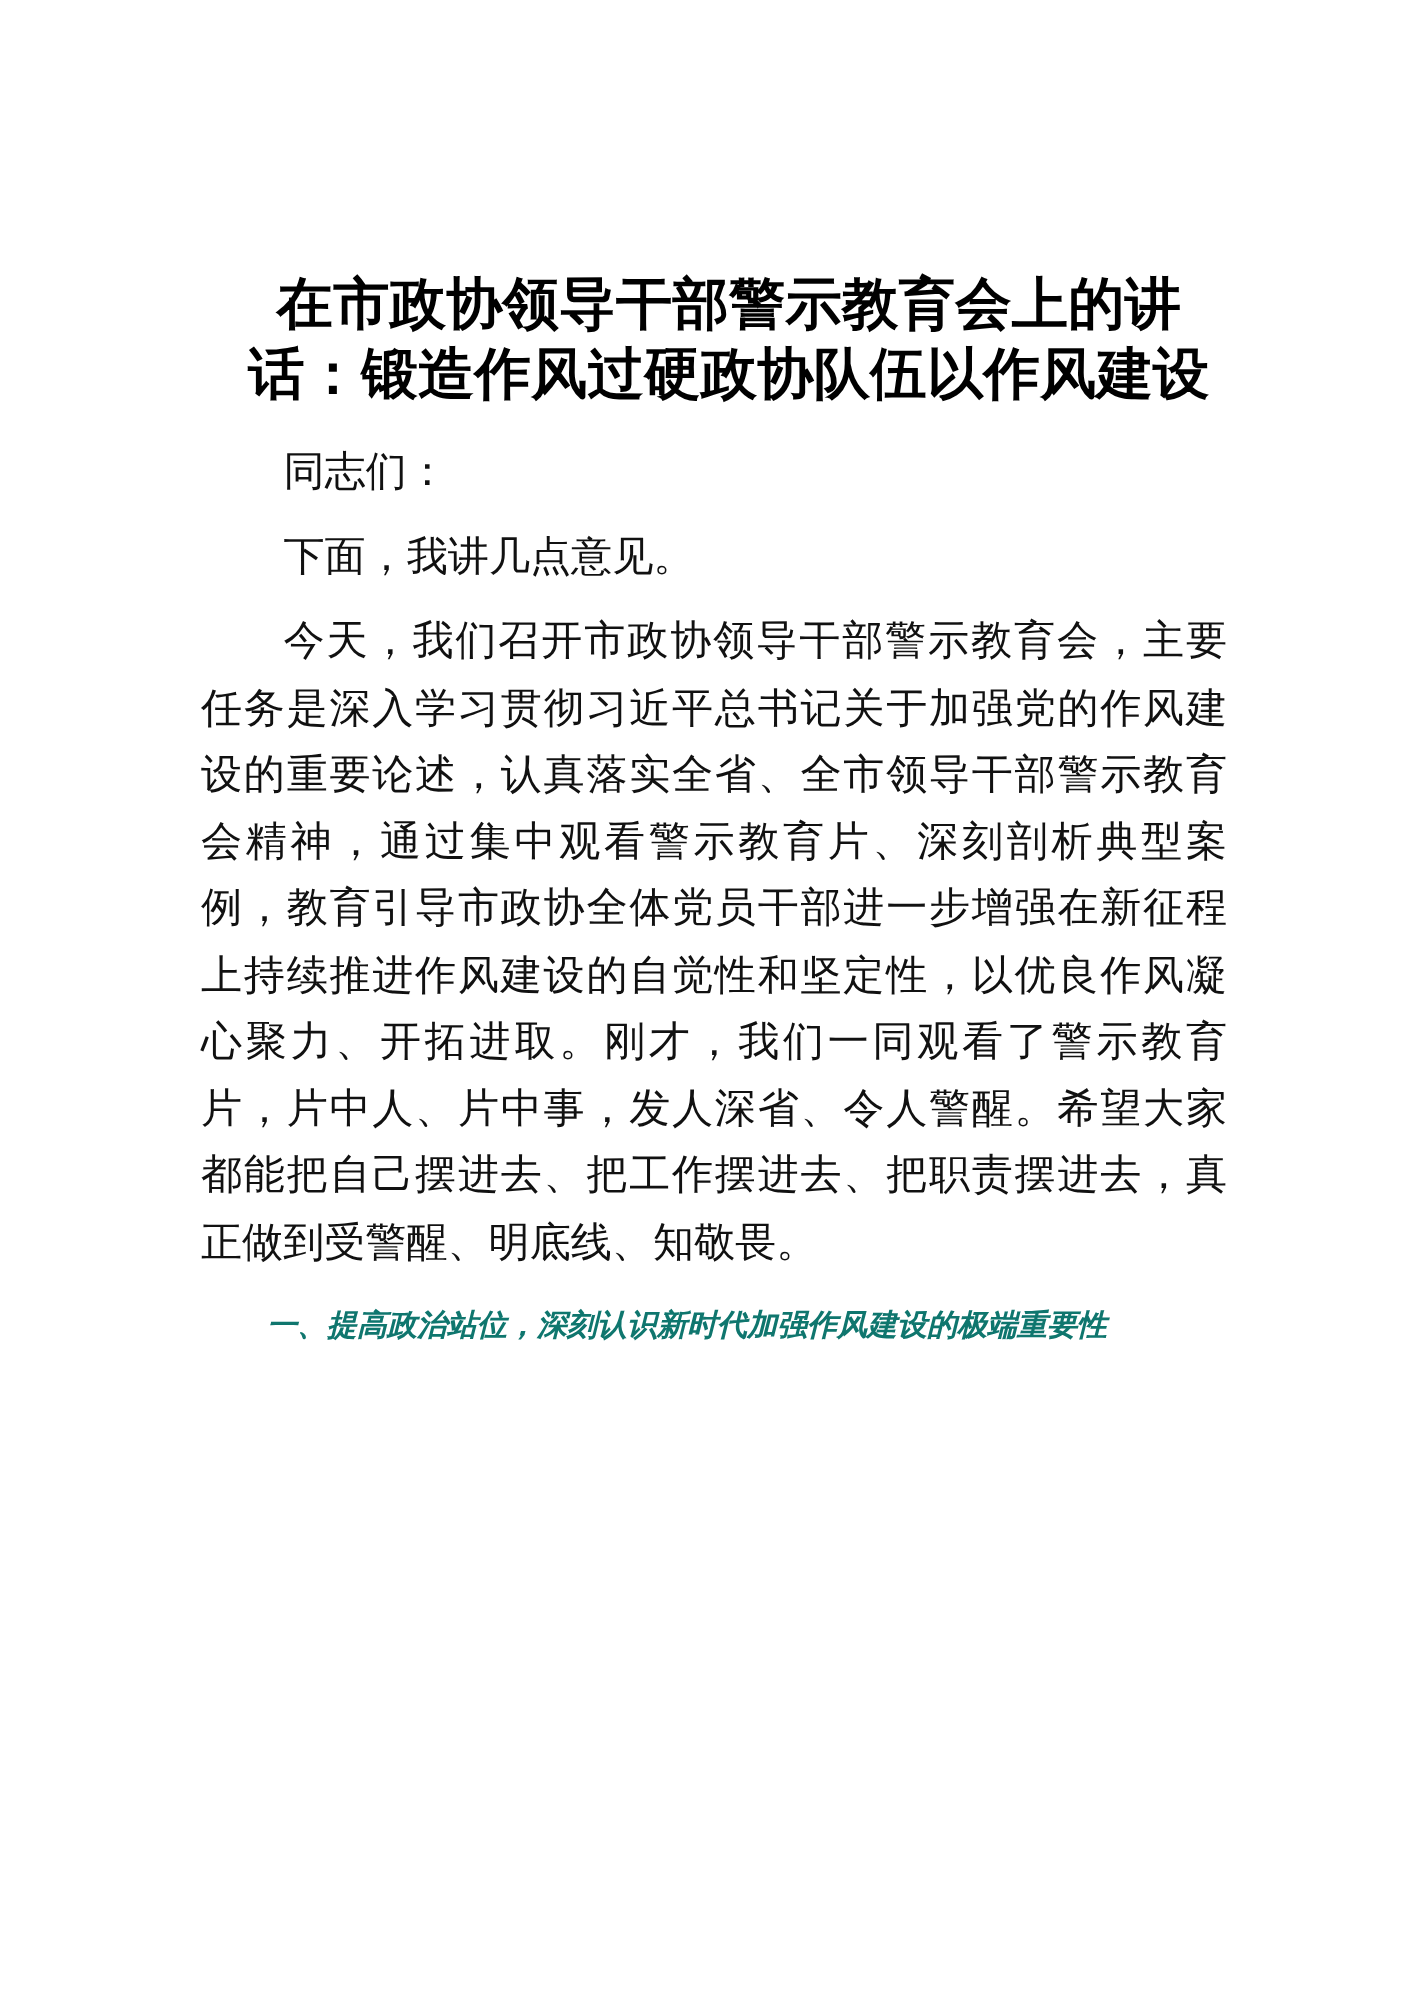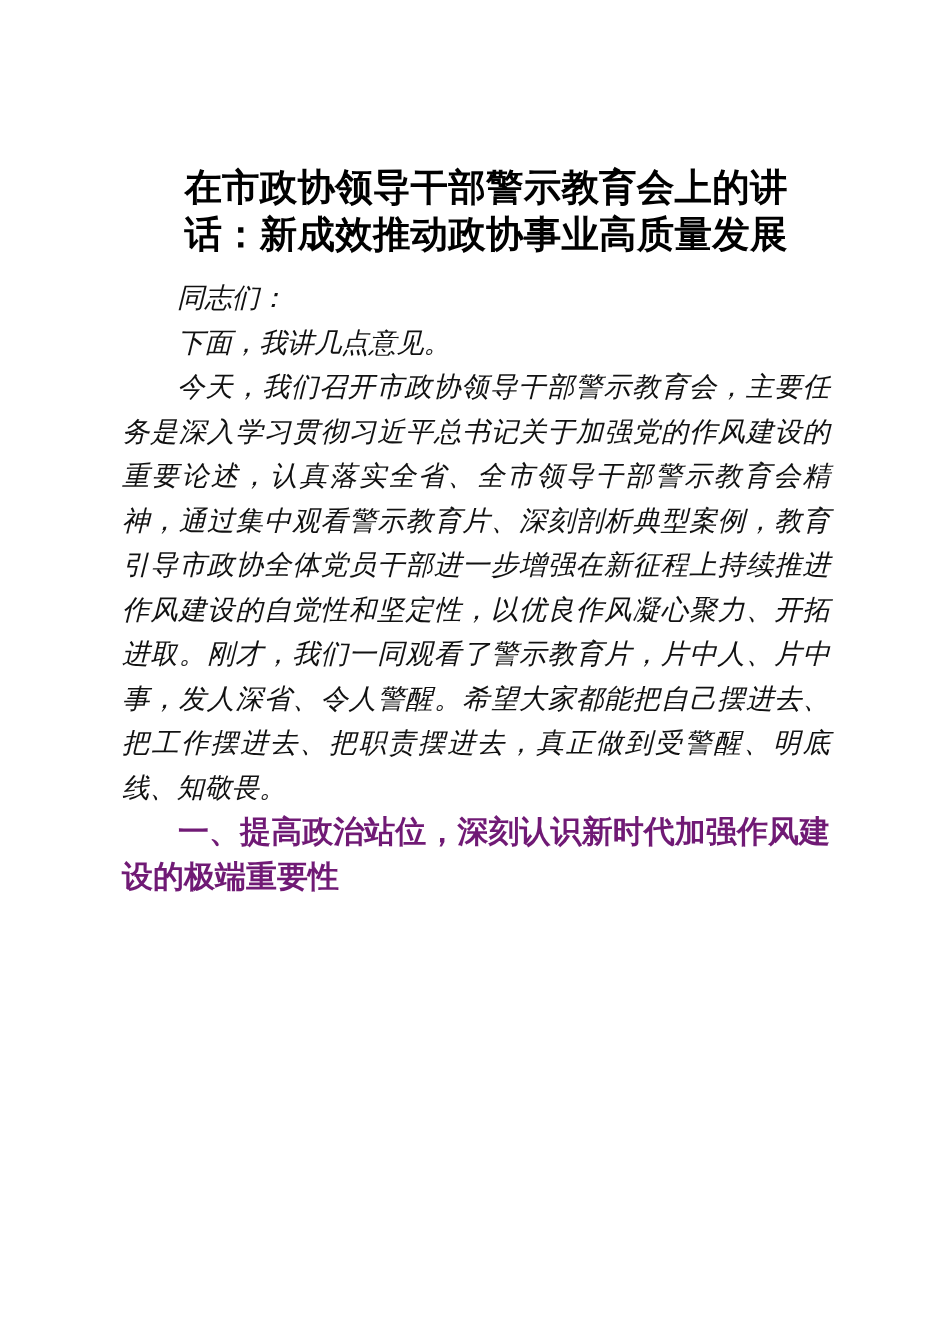--- a/index.html
+++ b/index.html
@@ -21,21 +21,21 @@
     width: 950px;
     height: 1344px;
     background: #ffffff;
     box-sizing: border-box;
     padding: 0;
   }
 
   .content {
     position: absolute;
     left: 122px;
-    top: 0;
+    top: 16px;
     width: 708px;
   }
 
   
   .doc-title {
     margin: 0;
     padding-top: 164px;
     font-family: "Liberation Serif", "DejaVu Serif", serif;
     font-weight: 700;
     font-size: 37.5px;
@@ -50,60 +50,60 @@
     display: block;
     white-space: nowrap;
   }
 
   
   .body-block {
     margin-top: 18px;
   }
 
   p.para {
-    margin: 0;
+    margin: 12px;
     font-family: "Liberation Serif", "DejaVu Serif", serif;
     font-size: 27.4px;
     line-height: 44.5px;
     text-align: justify;
     text-justify: inter-character;
     text-align-last: left;
     letter-spacing: 0px;
     color: #111111;
     word-break: break-all;
-    font-style: italic;
   }
   p.para.indent {
     text-indent: 55px;
   }
 
   
   p.section-heading {
     margin: 0;
     font-family: "Liberation Sans", "DejaVu Sans", sans-serif;
     font-weight: 700;
-    font-size: 31px;
+    font-size: 20px;
     line-height: 44.5px;
     text-indent: 56px;
     text-align: justify;
     text-justify: inter-character;
     text-align-last: left;
-    color: #701a75;
+    color: #0f766e;
     word-break: break-all;
+    font-style: italic;
   }
 </style>
 </head>
 <body>
 
 <div class="page">
   <div class="content">
 
     <h1 class="doc-title">
       <span class="tline">在市政协领导干部警示教育会上的讲</span>
-      <span class="tline">话：新成效推动政协事业高质量发展</span>
+      <span class="tline">话：锻造作风过硬政协队伍以作风建设</span>
     </h1>
 
     <div class="body-block">
 
       <p class="para indent">同志们：</p>
 
       <p class="para indent">下面，我讲几点意见。</p>
 
       <p class="para indent">今天，我们召开市政协领导干部警示教育会，主要任务是深入学习贯彻习近平总书记关于加强党的作风建设的重要论述，认真落实全省、全市领导干部警示教育会精神，通过集中观看警示教育片、深刻剖析典型案例，教育引导市政协全体党员干部进一步增强在新征程上持续推进作风建设的自觉性和坚定性，以优良作风凝心聚力、开拓进取。刚才，我们一同观看了警示教育片，片中人、片中事，发人深省、令人警醒。希望大家都能把自己摆进去、把工作摆进去、把职责摆进去，真正做到受警醒、明底线、知敬畏。</p>
 

